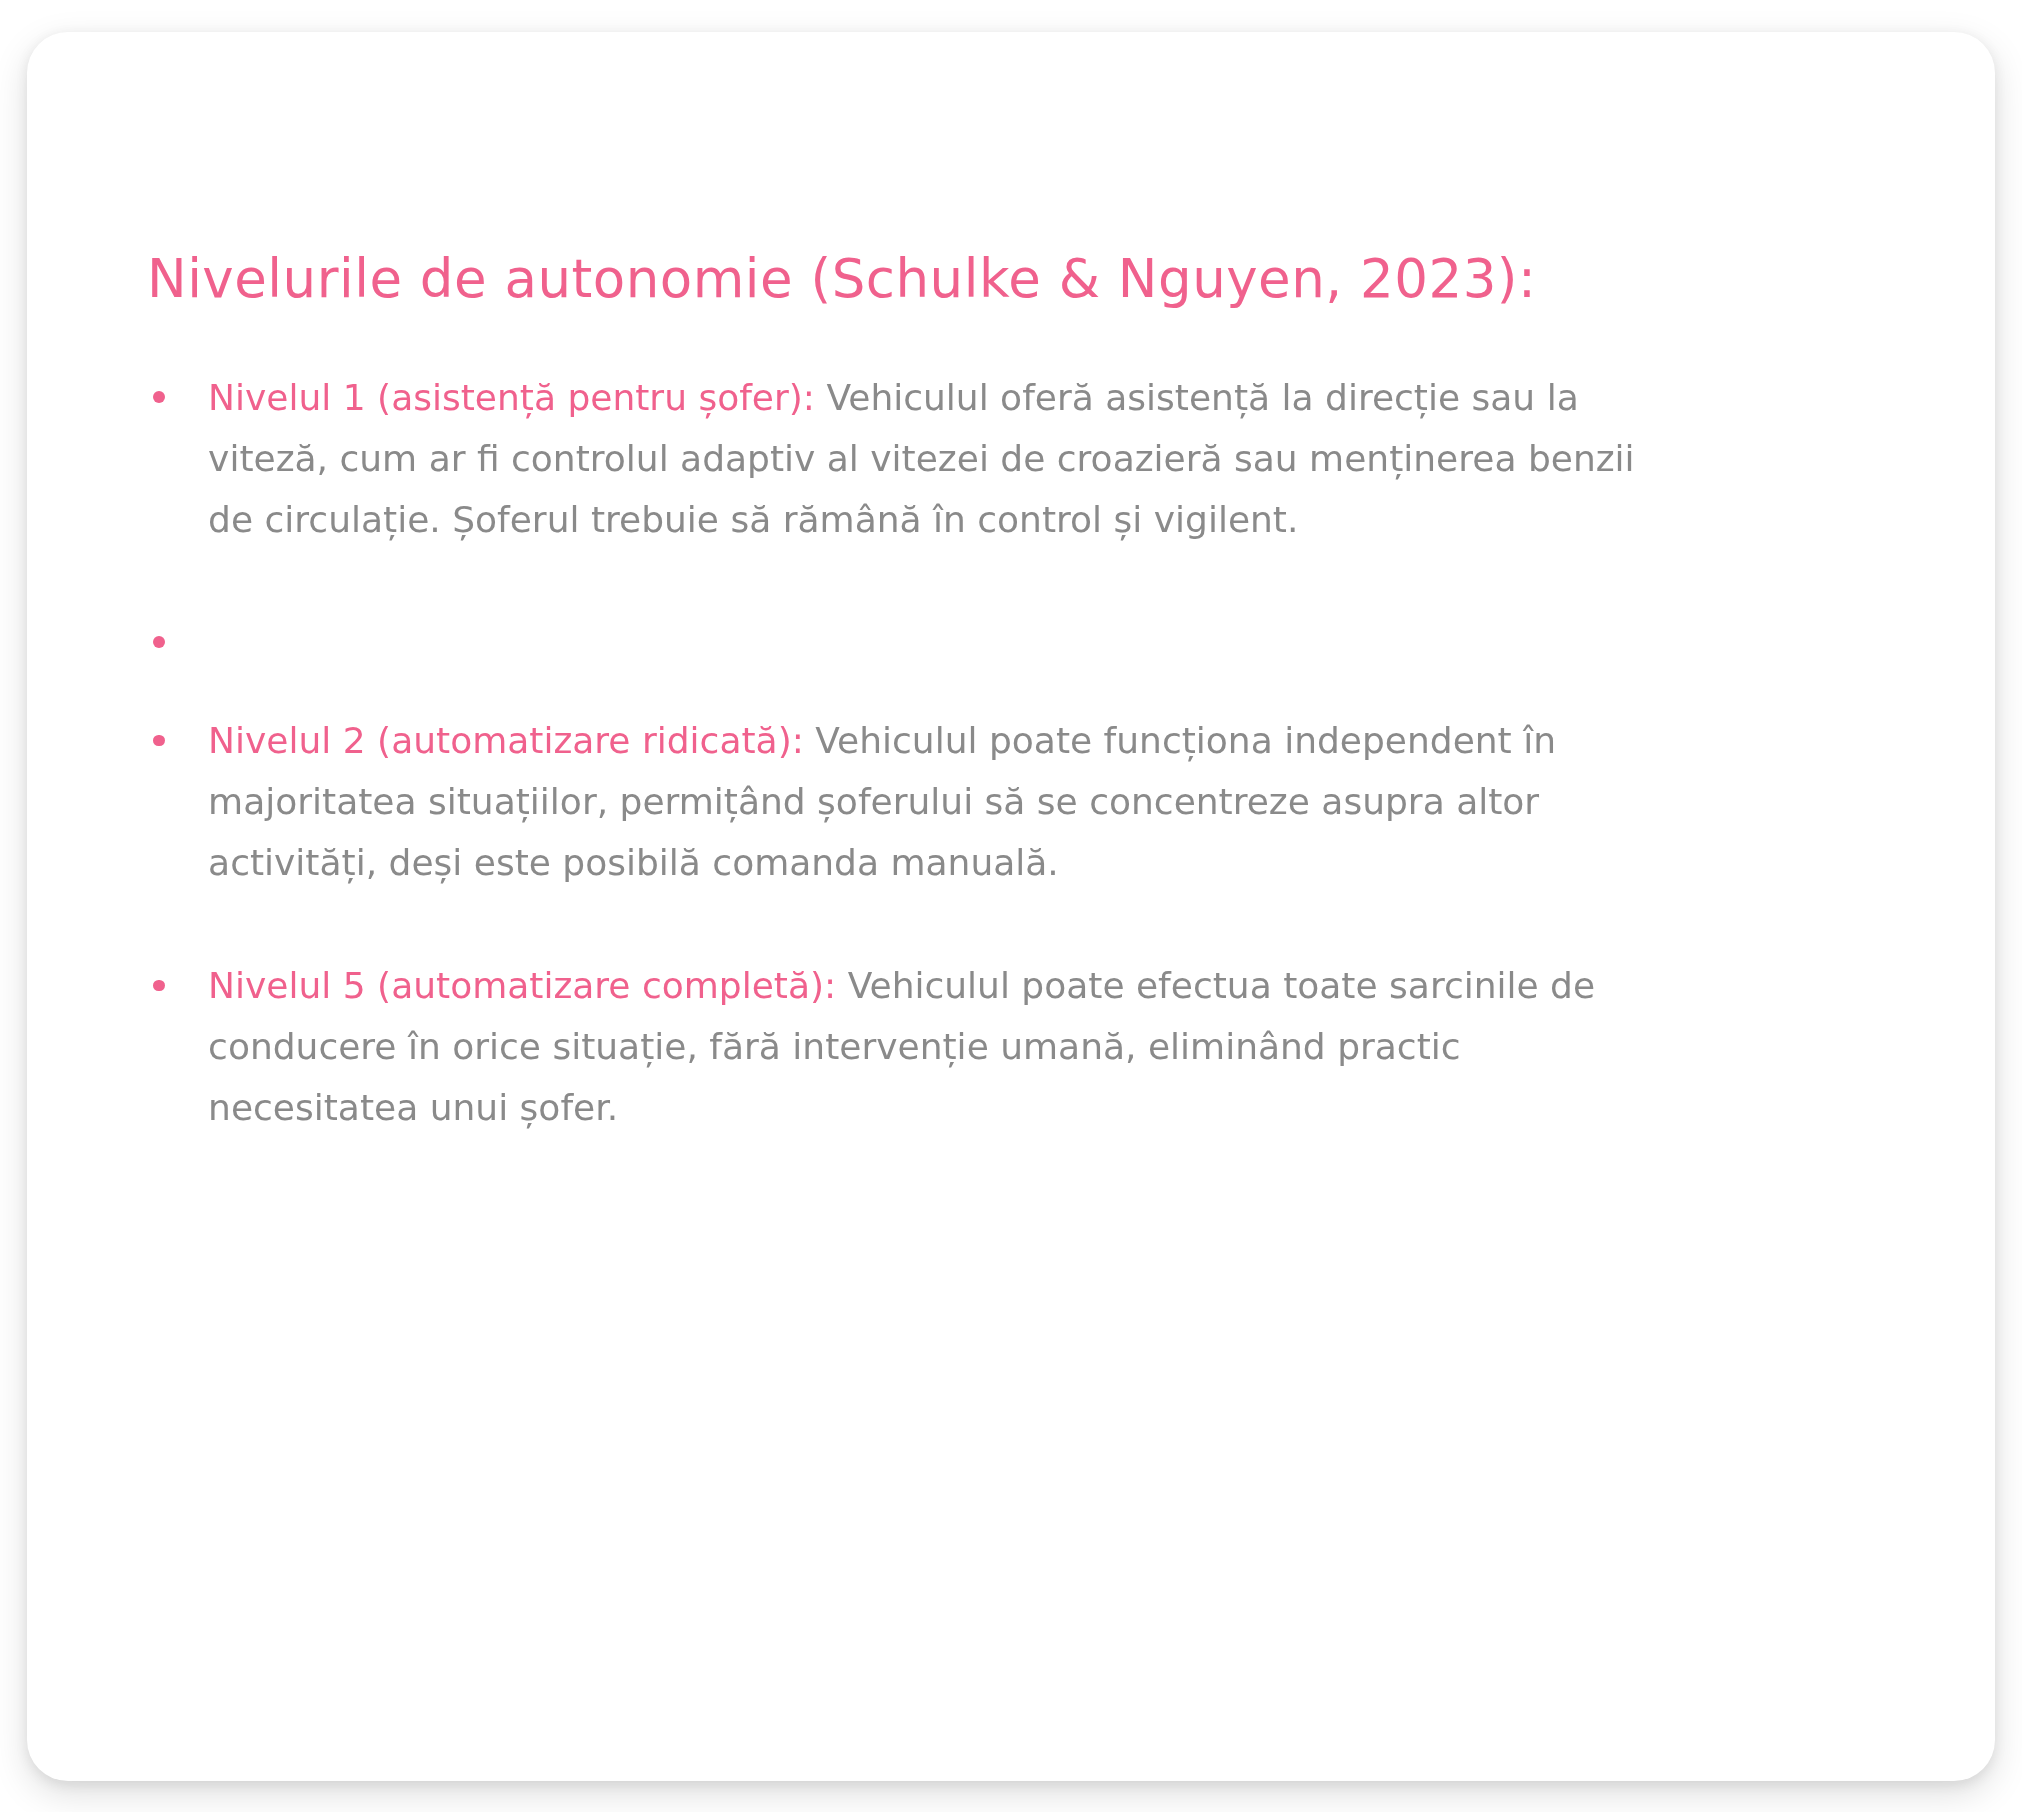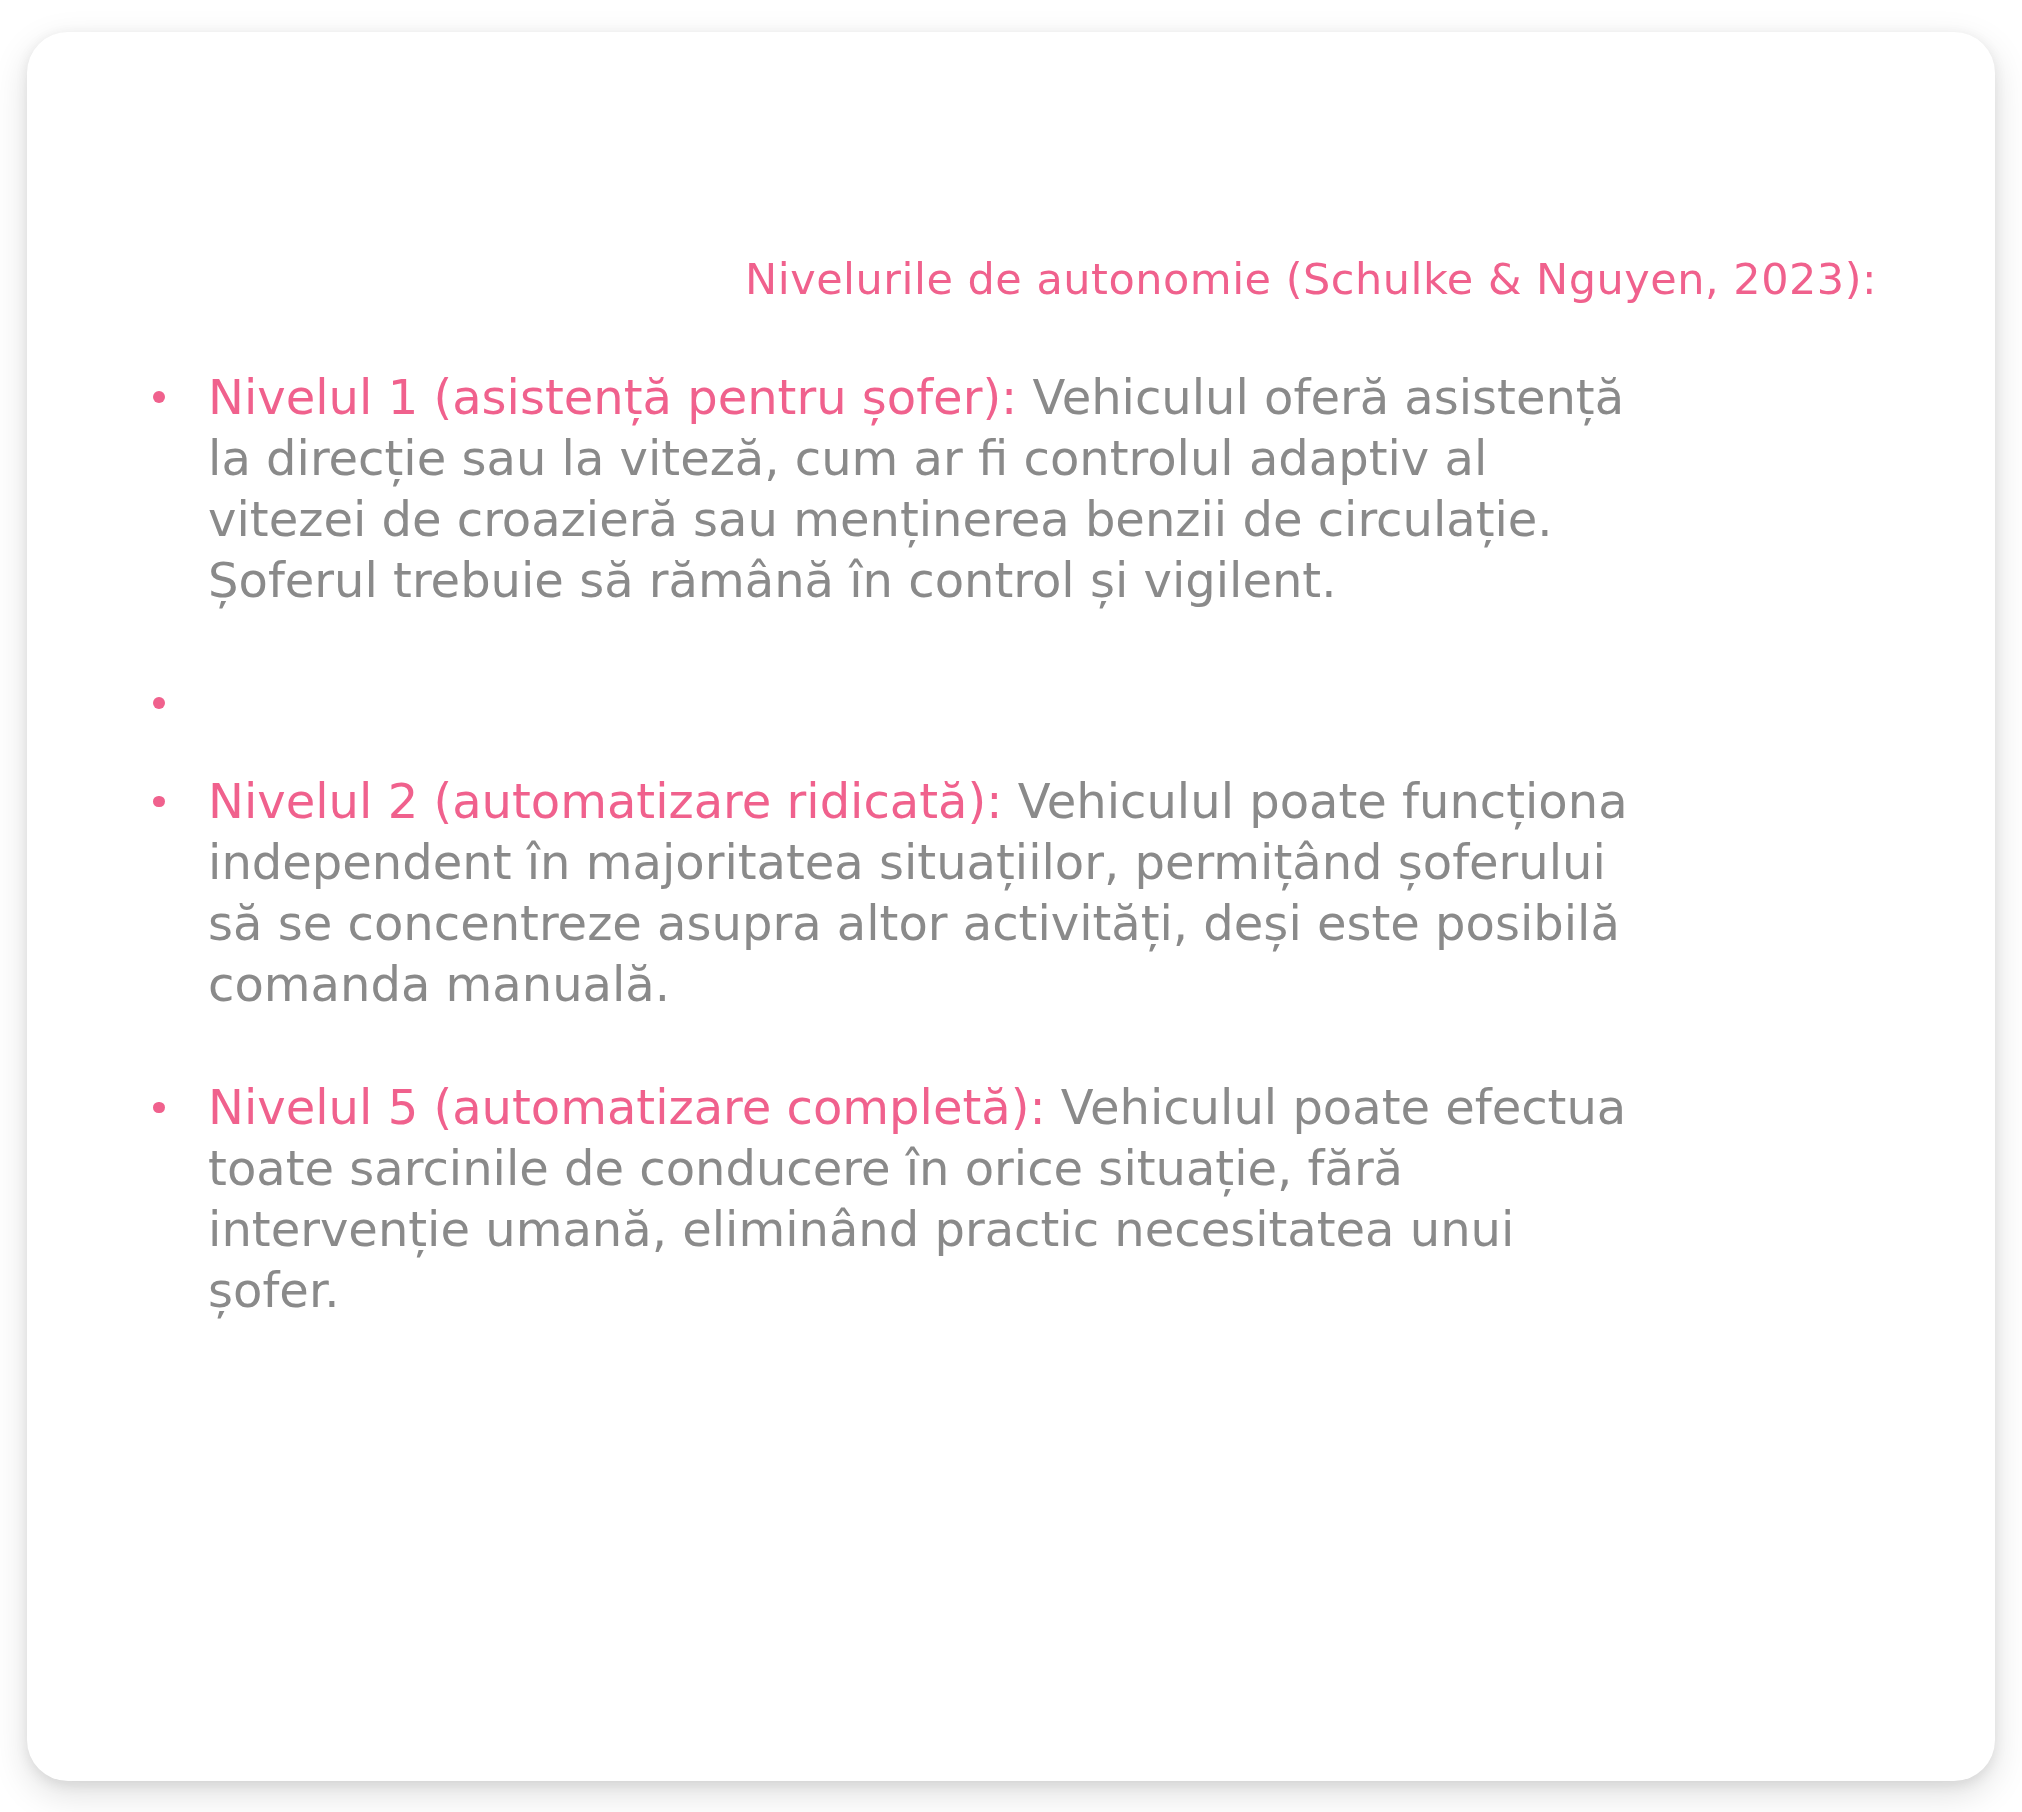--- a/index.html
+++ b/index.html
@@ -21,26 +21,25 @@
     height: 1749px;
     box-sizing: border-box;
     background: var(--card_bg, #ffffff);
     border-radius: 41px;
     box-shadow: 0 3.6px 12.7px rgba(0,0,0,0.08), 0 12.7px 36px rgba(0,0,0,0.13);
     padding: 219px 118px 54px 120px;
     overflow: hidden;
   }
   .title {
     margin: 0 0 60px 0;
-    font-size: 43px;
+    font-size: 53px;
     line-height: 56px;
     font-weight: 400;
     letter-spacing: 0.5px;
     color: var(--accent, #F0618D);
-    text-align: right;
   }
   ul.levels {
     list-style: none;
     margin: 0;
     padding: 0;
   }
   ul.levels li {
     display: flex;
     align-items: flex-start;
     margin: 0 0 62px 0;
@@ -53,21 +52,21 @@
     flex: 0 0 auto;
     width: 11.8px;
     height: 11.8px;
     border-radius: 50%;
     background: var(--accent, #F0618D);
     margin: 24.4px 43px 0 6.3px;
   }
   .level-text {
     margin: 0;
     width: 1429px;
-    font-size: 48px;
+    font-size: 36px;
     line-height: 61px;
     font-weight: 400;
     color: var(--body_text, #8A8A8A);
   }
   .level-label {
     color: var(--accent, #F0618D);
   }
 </style>
 </head>
 <body>

